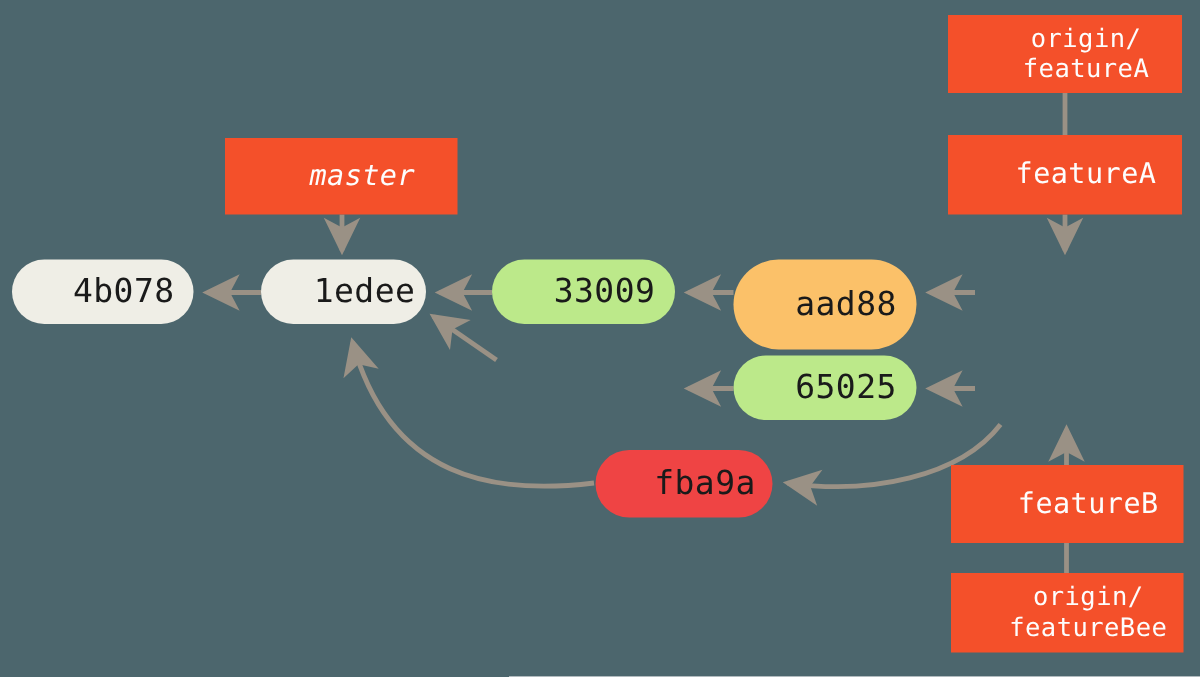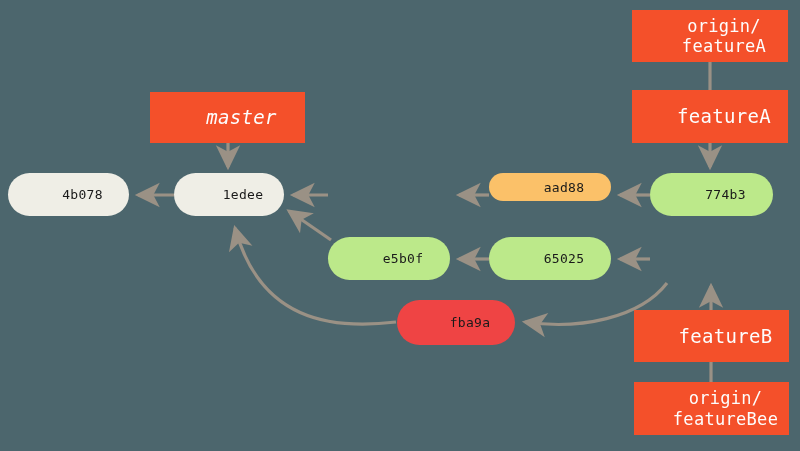--- a/index.html
+++ b/index.html
@@ -28,21 +28,21 @@
     align-items: center;
     justify-content: center;
     box-sizing: border-box;
     text-align: center;
     z-index: 2;
     padding-left: 28px;
   }
   .commit {
     border-radius: 999px;
     color: #1a1a1a;
-    font-size: 13px;
+    font-size: 22px;
     letter-spacing: 0.3px;
   }
   .commit-normal { background: #bce98a; }
   .commit-cream  { background: #efeee6; }
   .commit-orange { background: #fbc169; }
   .commit-purple { background: #ef4444; }
   .label {
     background: #f4502a;
     color: #fdfdfd;
     font-size: 19px;
@@ -82,28 +82,25 @@
       <line x1="711" y1="362" x2="711" y2="382"></line>
     </g>
   </svg>
 
   <div class="node commit commit-cream" style="left:8px;  top:173px; width:121px; height:43px;">
     <span>4b078</span>
   </div>
   <div class="node commit commit-cream" style="left:174px; top:173px; width:110px; height:43px;">
     <span>1edee</span>
   </div>
-  <div class="node commit commit-orange" style="left:489px; top:173px; width:122px; height:28px;">
+  <div class="node commit commit-normal" style="left:328px; top:173px; width:122px; height:43px;">
+    <span>33009</span>
+  </div>
+  <div class="node commit commit-orange" style="left:489px; top:173px; width:122px; height:60px;">
     <span>aad88</span>
-  </div>
-  <div class="node commit commit-normal" style="left:650px; top:173px; width:123px; height:43px;">
-    <span>774b3</span>
-  </div>
-  <div class="node commit commit-normal" style="left:328px; top:237px; width:122px; height:43px;">
-    <span>e5b0f</span>
   </div>
   <div class="node commit commit-normal" style="left:489px; top:237px; width:122px; height:43px;">
     <span>65025</span>
   </div>
   <div class="node commit commit-purple" style="left:397px; top:300px; width:118px; height:45px;">
     <span>fba9a</span>
   </div>
 
   <div class="node label label-sm" style="left:632px; top:10px; width:156px; height:52px; flex-direction:column;">
     <span>origin/</span>

